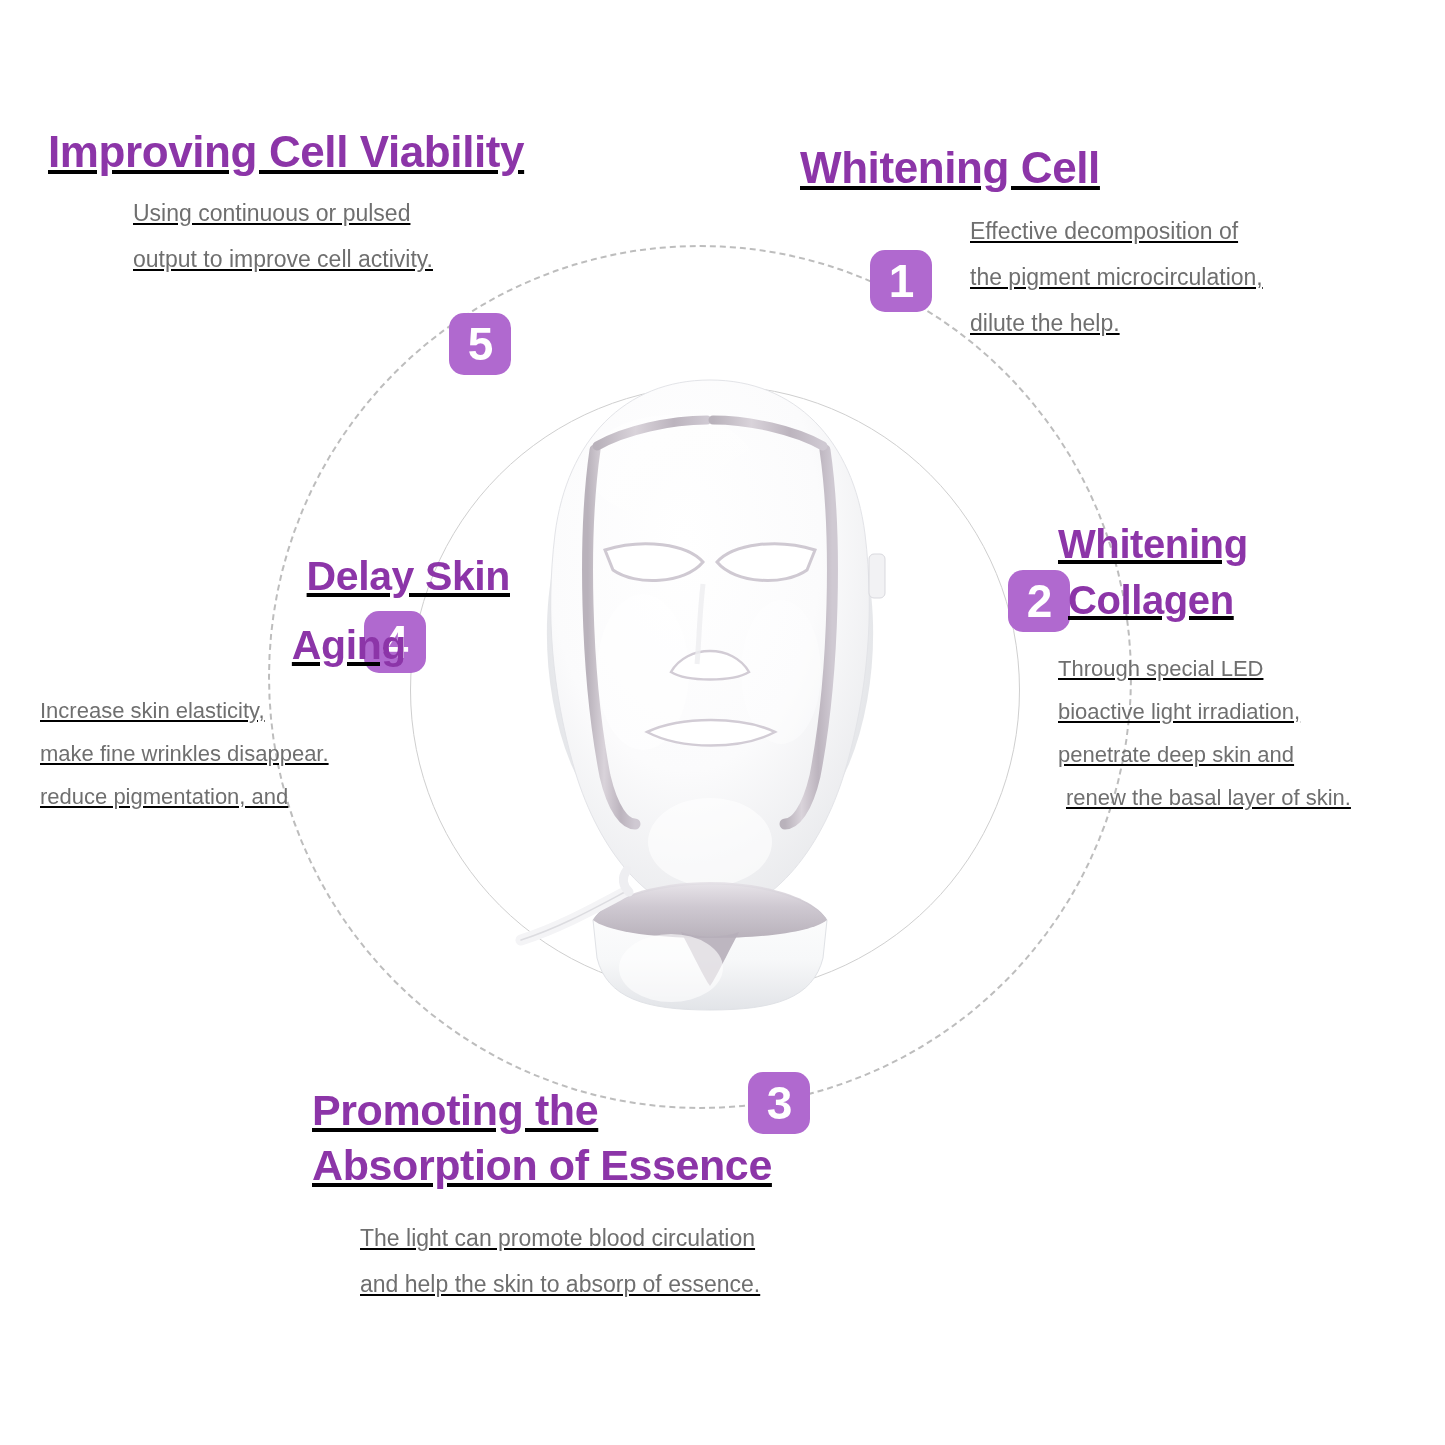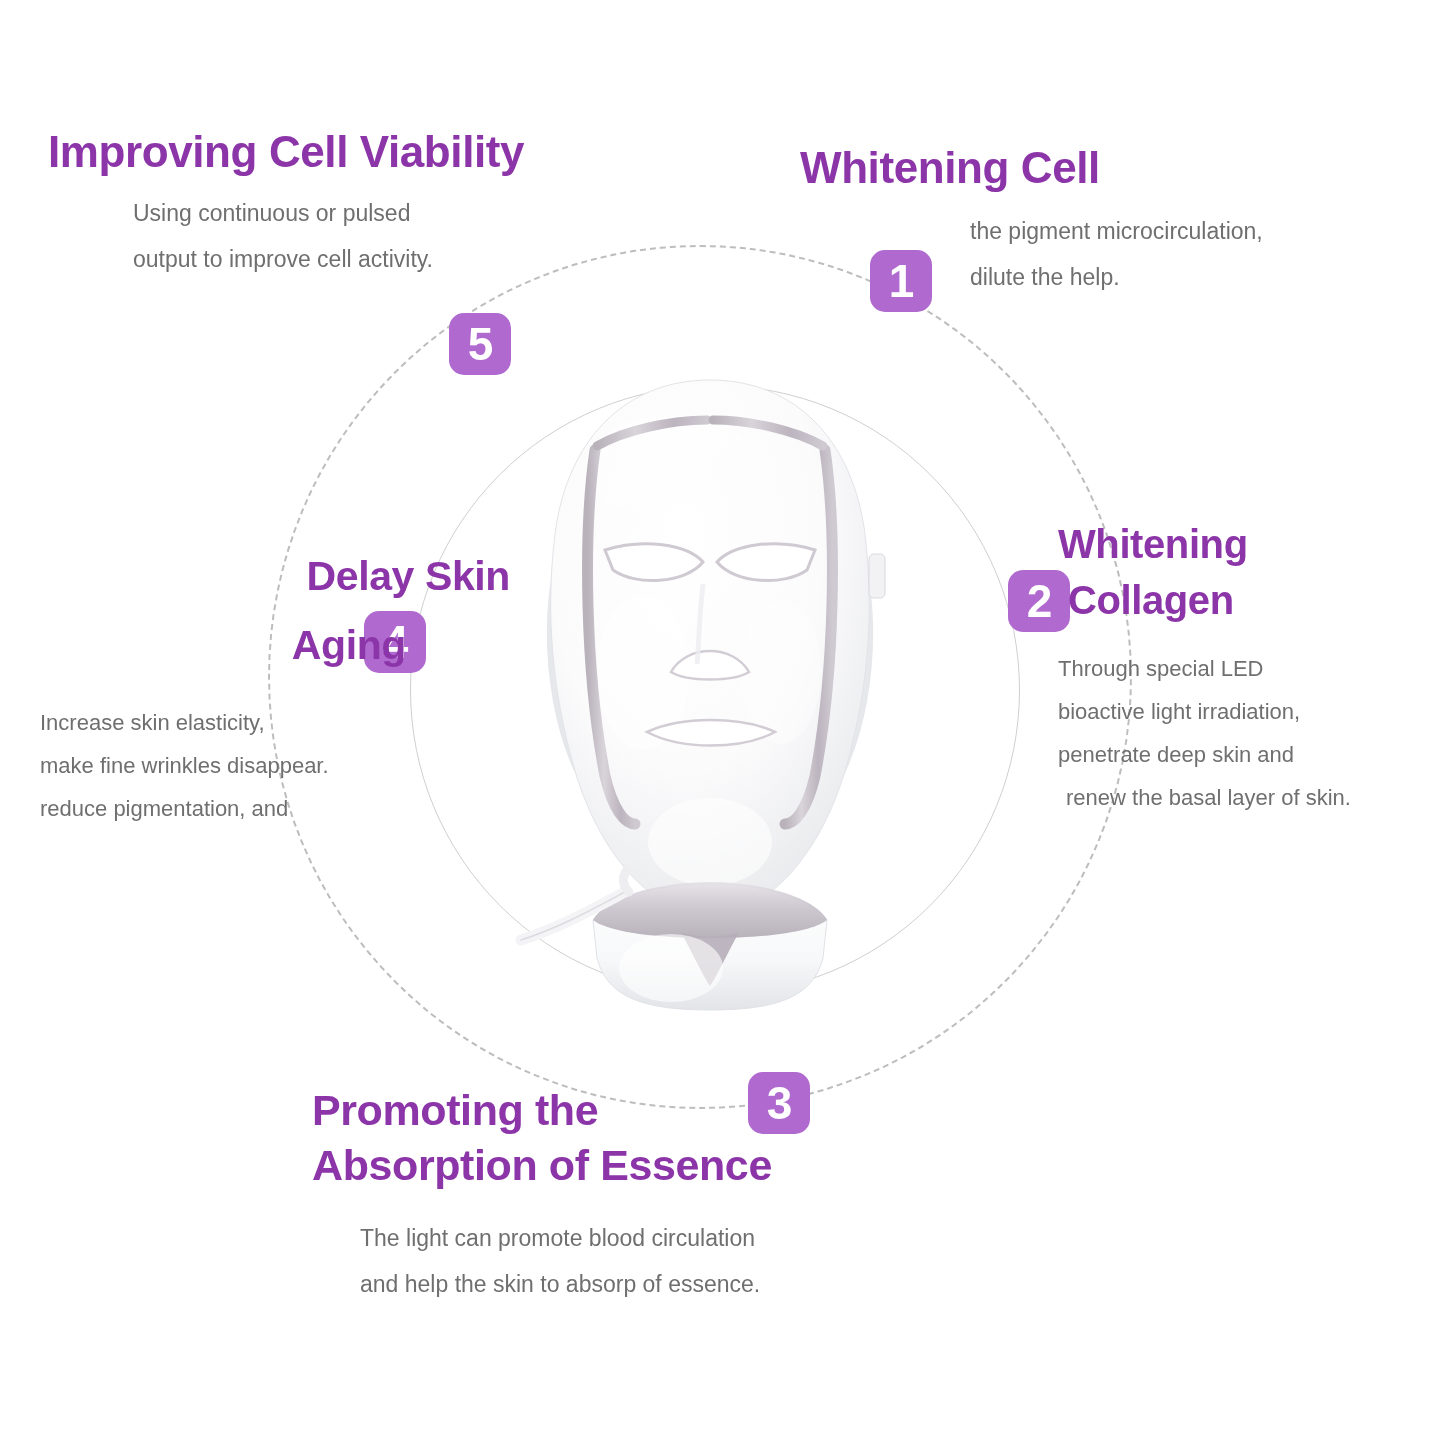--- a/index.html
+++ b/index.html
@@ -37,21 +37,21 @@
     letter-spacing:-1px;
     z-index:6;
   }
   .badge-1 { left:870px; top:250px; }
   .badge-2 { left:1008px; top:570px; }
   .badge-3 { left:748px; top:1072px; }
   .badge-4 { left:364px; top:611px; }
   .badge-5 { left:449px; top:313px; }
 
   
-  .block { position:absolute; z-index:7; }
+  .block { position:absolute; z-index:7;text-decoration:underline; }
   .title {
     color:#8c35a8;
     font-weight:bold;
     font-size:42px;
     line-height:1.18;
     letter-spacing:-0.4px;
   }
   .body {
     color:#6f6f6f;
     font-size:23px;
@@ -75,21 +75,21 @@
   .b2 .title { font-size:40px; line-height:1.4; }
   .b2 .title .l2 { display:block; margin-left:10px; }
   .b2 .body { margin-top:20px; font-size:22px; line-height:1.95; }
   .b2 .body .ind { padding-left:8px; }
 
   
   .b4 { left:40px; top:528px; width:470px; text-align:right; }
   .b4 .title { font-size:41px; line-height:1.0; }
   .b4 .title .l1 { display:block;margin-top:28px; }
   .b4 .title .l2 { display:block; margin-top:28px; padding-right:104px; }
-  .b4 .body { margin-top:36px; text-align:left; font-size:22px; line-height:1.95; }
+  .b4 .body { margin-top:24px; text-align:left; font-size:22px; line-height:1.95; }
 
   
   .b3 { left:312px; top:1083px; width:660px; }
   .b3 .title { font-size:43px; line-height:1.28; }
   .b3 .title .l1 { display:block; }
   .b3 .title .l2 { display:block; }
   .b3 .body { margin-top:22px; padding-left:48px; }
 
   
   #product { position:absolute; left:475px; top:372px; width:470px; height:640px; z-index:4; }
@@ -202,20 +202,21 @@
     <div class="title">Improving Cell Viability</div>
     <div class="body">
       <div>Using continuous or pulsed</div>
       <div>output to improve cell activity.</div>
     </div>
   </div>
 
   <div class="block b1">
     <div class="title">Whitening Cell</div>
     <div class="body">
+      <div>Effective decomposition of</div>
       <div>the pigment microcirculation,</div>
       <div>dilute the help.</div>
     </div>
   </div>
 
   <div class="block b2">
     <div class="title">
       <span class="l1">Whitening</span>
       <span class="l2">Collagen</span>
     </div>

